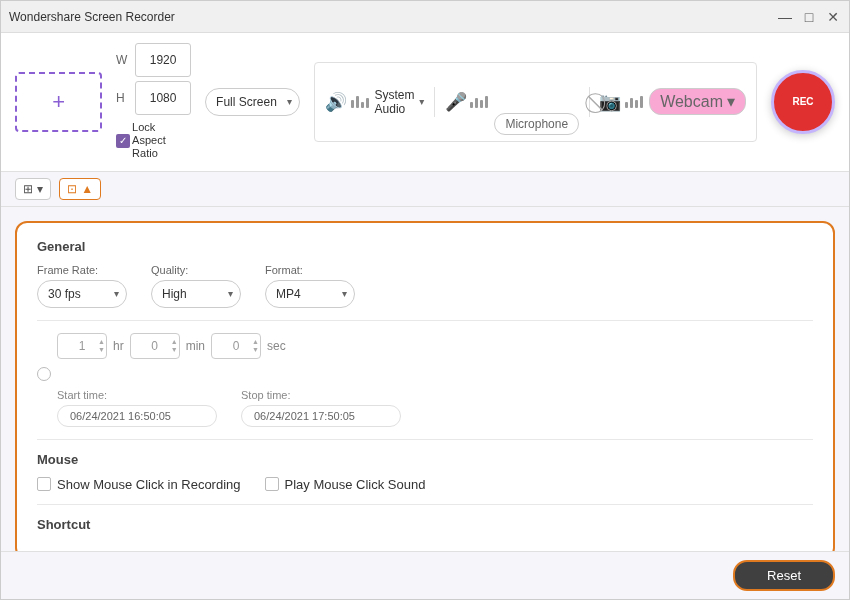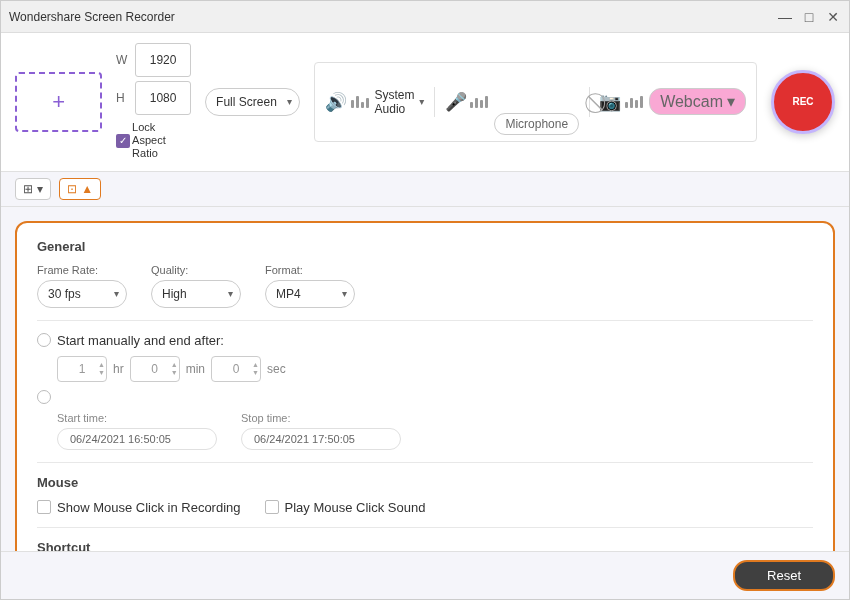--- a/index.html
+++ b/index.html
@@ -570,24 +570,20 @@
               <option>AVI</option>
               <option>MOV</option>
             </select>
           </div>
         </div>
       </div>
 
       <hr class="section-divider">
 
       <div class="timer-section">
-        <div class="radio-row">
-          <div class="radio-custom"></div>
-          <span>Start manually and end after:</span>
-        </div>
         <div class="time-inputs-row">
           <div class="time-input-wrapper">
             <input class="time-input" type="text" value="1" style="">
             <div class="time-arrows">
               <span class="time-arrow">▲</span>
               <span class="time-arrow">▼</span>
             </div>
           </div>
           <span class="time-unit">hr</span>
           <div class="time-input-wrapper">

